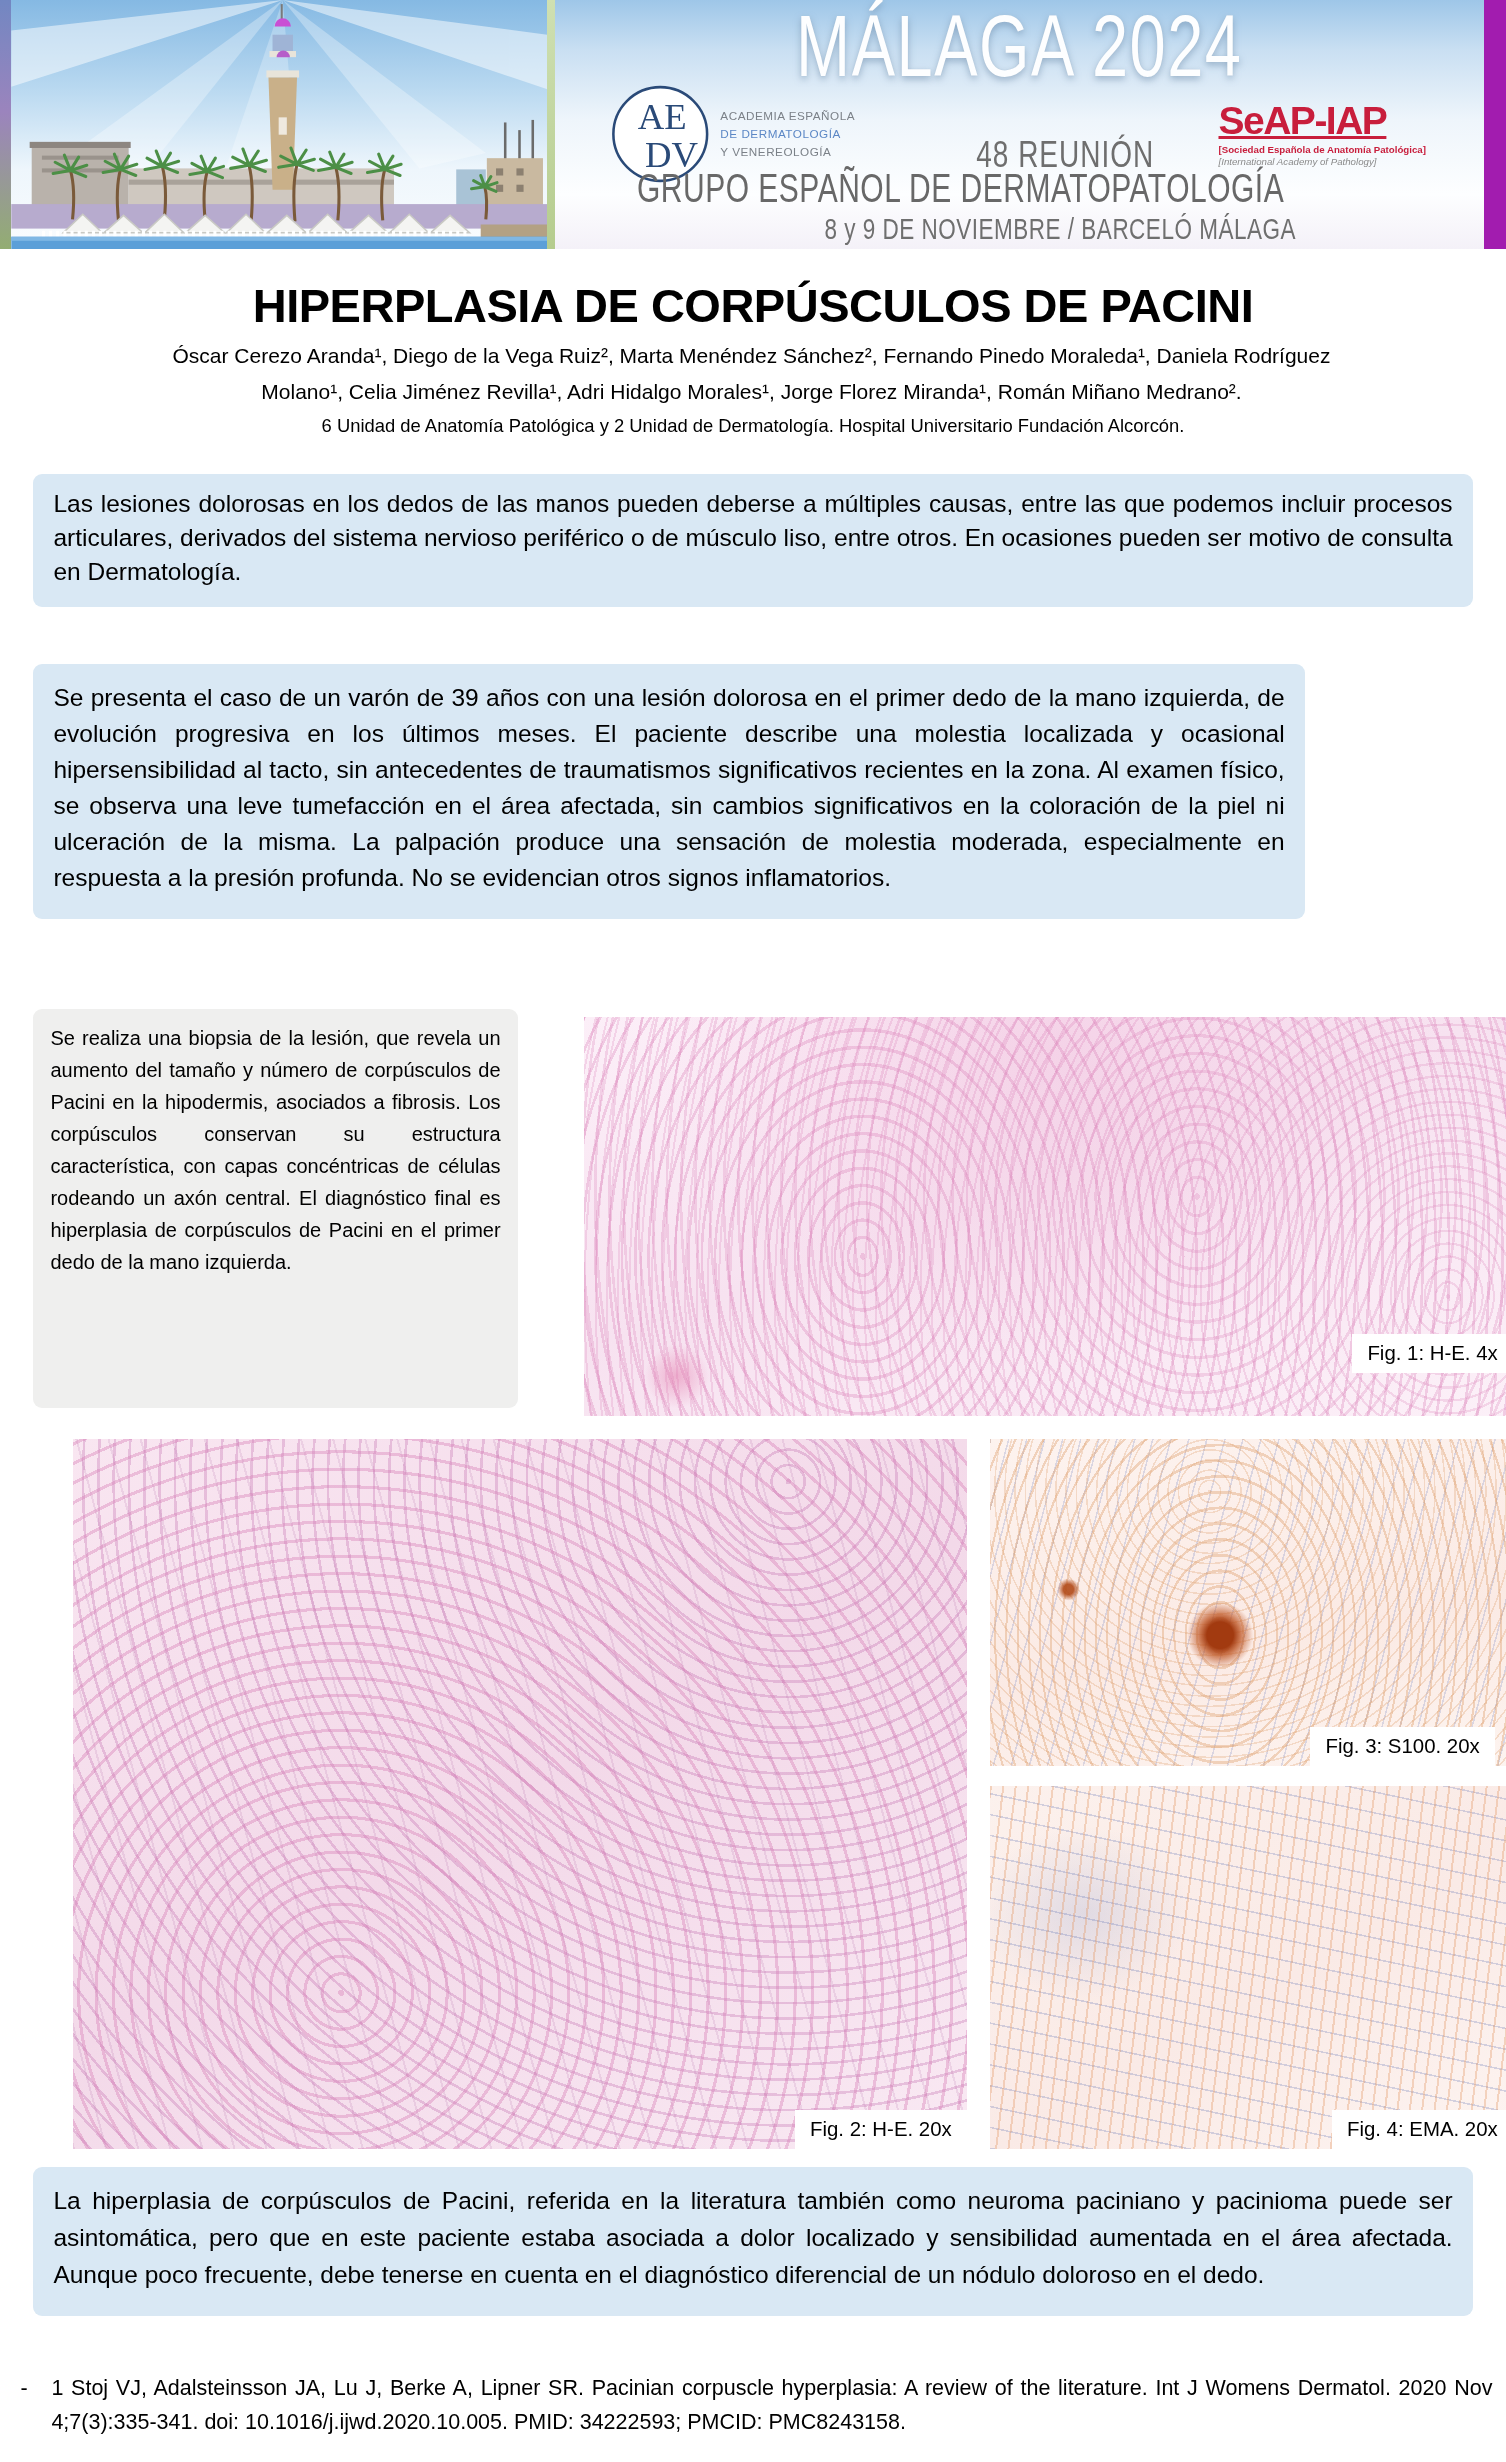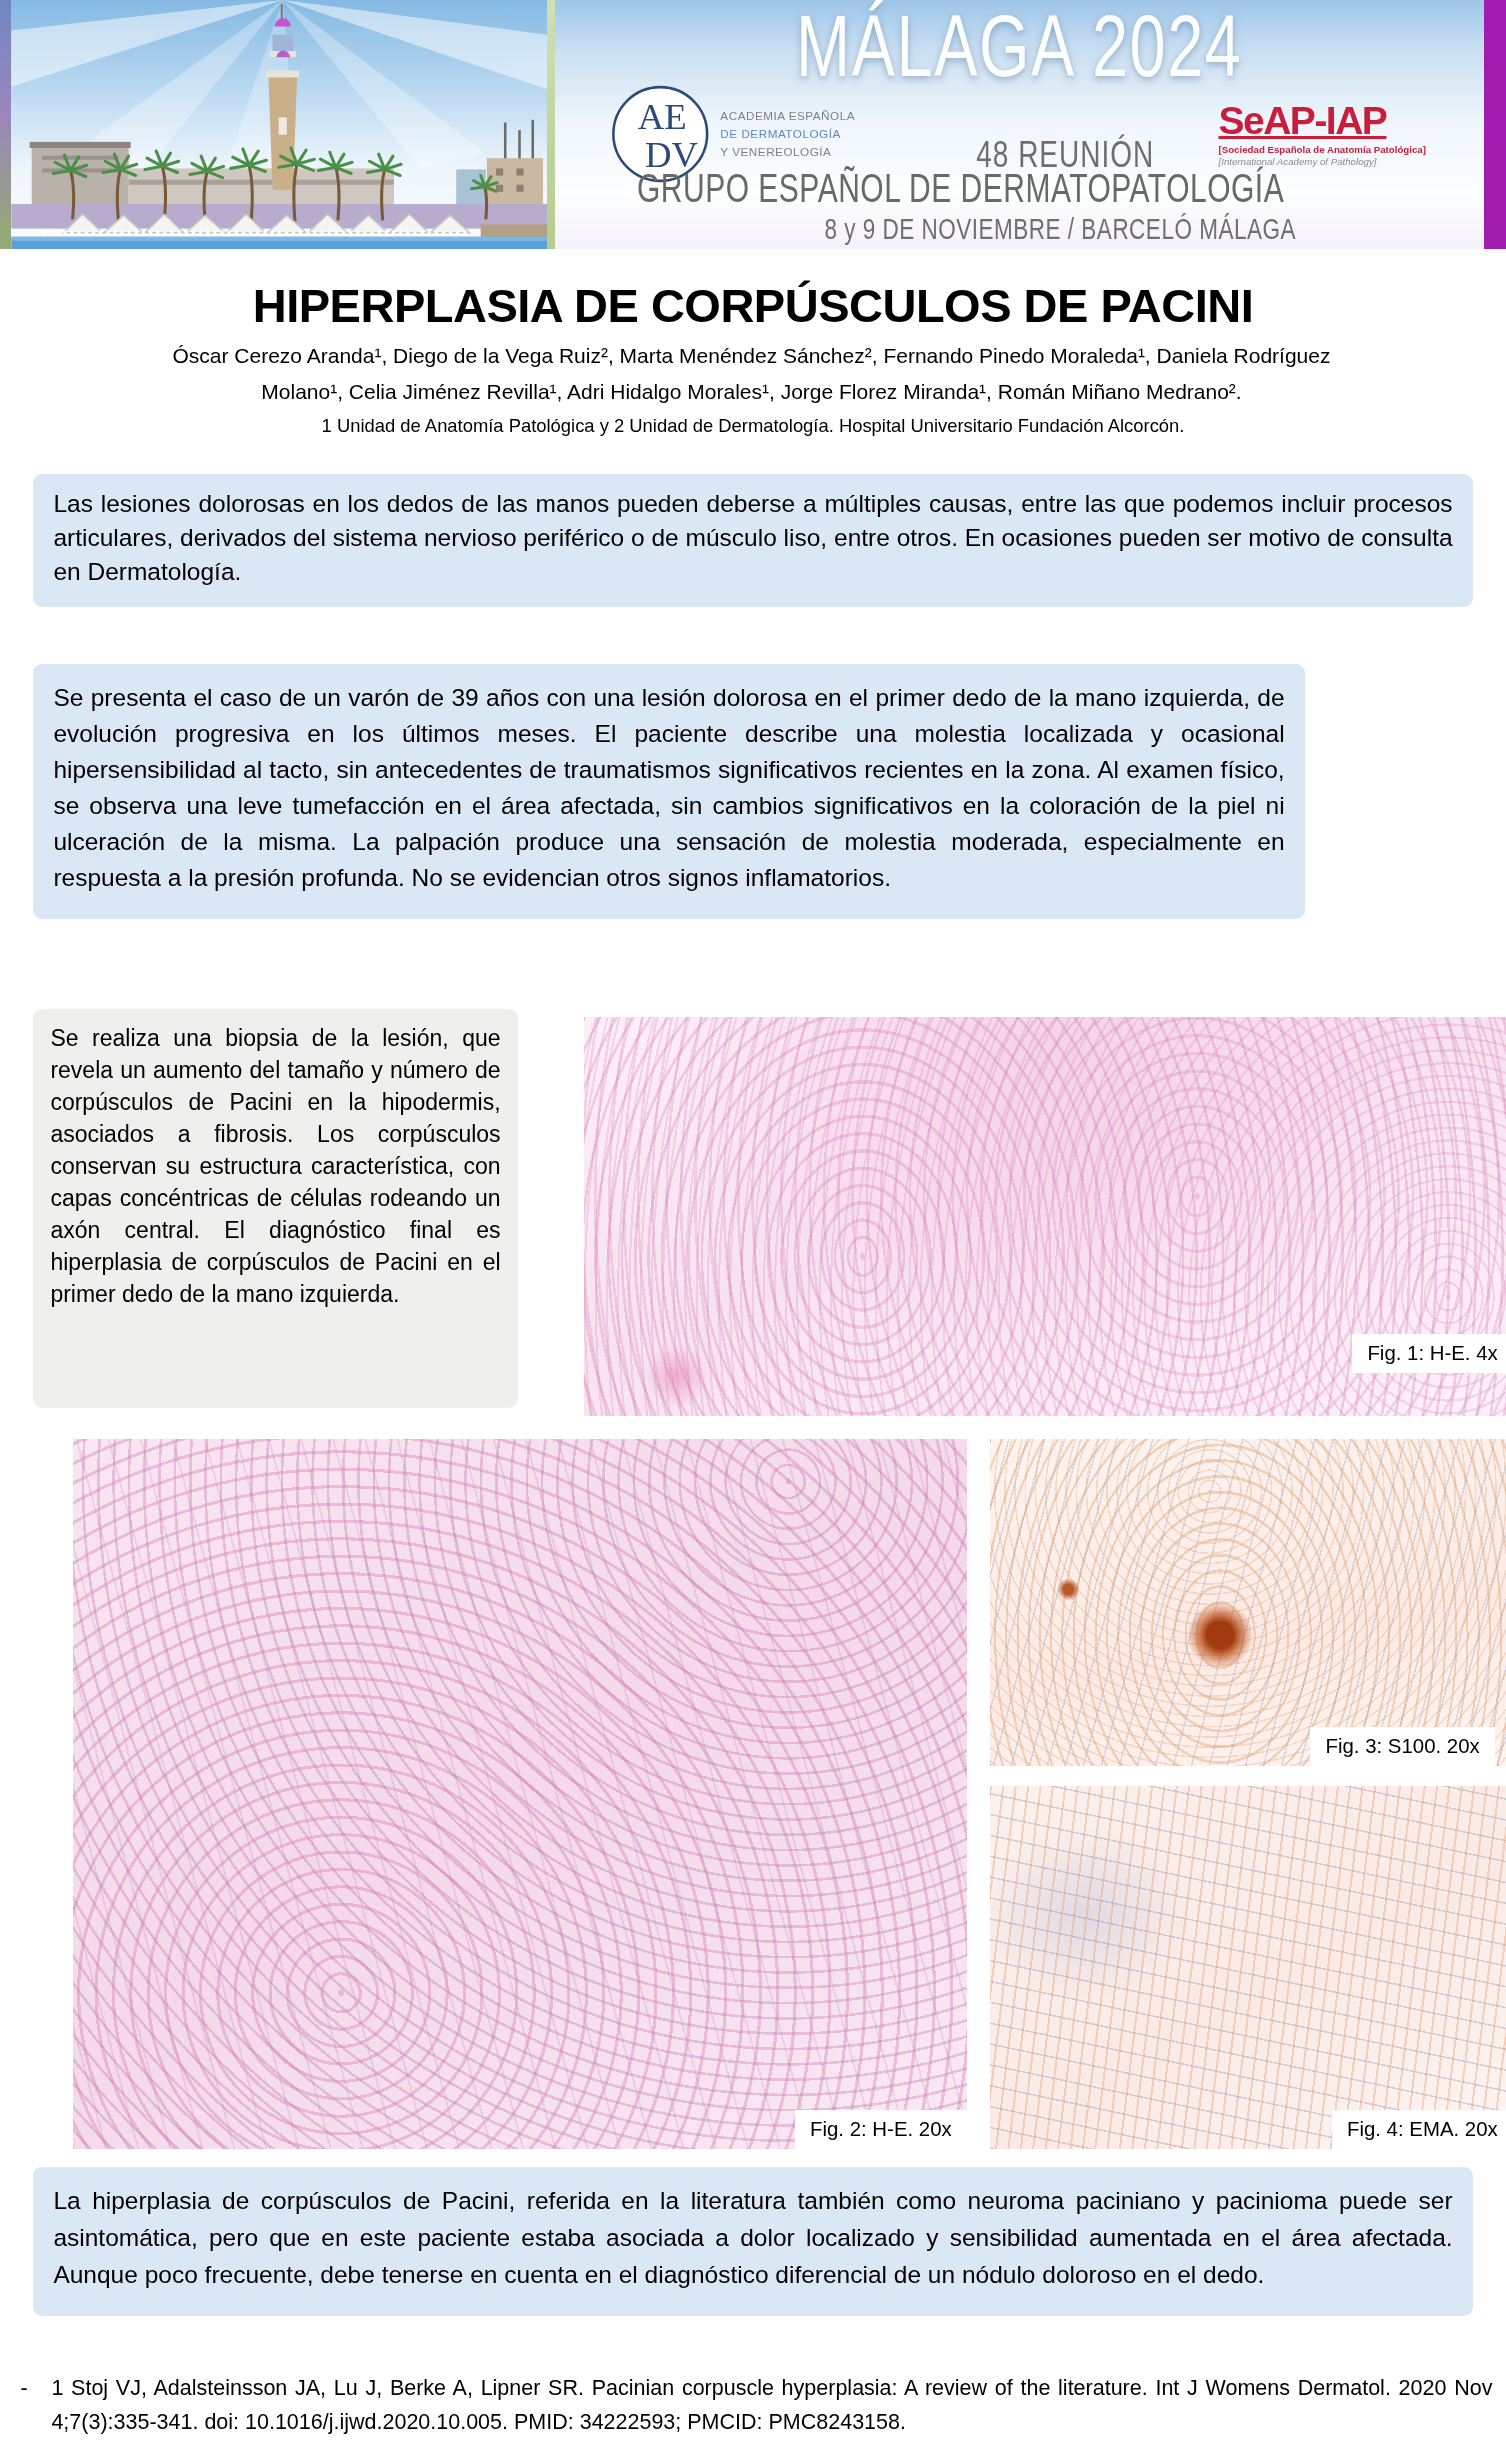--- a/index.html
+++ b/index.html
@@ -38,21 +38,21 @@
   .authors{position:absolute;left:36px;right:39px;top:338px;text-align:center;
       font-size:21px;line-height:36px;}
   .affil{position:absolute;left:0;right:0;top:415px;text-align:center;font-size:18.4px;}
 
   
   .tbox{position:absolute;box-sizing:border-box;background:#d9e8f4;
       font-size:24.5px;text-align:justify;overflow:hidden;border-radius:9px;}
   .box-intro{left:33px;top:474px;width:1440px;height:133px;padding:13.3px 20.4px;line-height:34px;}
   .box-case{left:33px;top:664px;width:1272px;height:255px;padding:16.4px 20.4px;line-height:36px;}
   .box-biopsy{left:33px;top:1009px;width:485px;height:399px;padding:13.3px 17.4px;
-      background:#efefee;font-size:23px;line-height:32px;}
+      background:#efefee;font-size:20px;line-height:32px;}
   .box-conclusion{left:33px;top:2167px;width:1440px;height:149px;padding:15.3px 20.4px;line-height:37px;}
   .tbox p{margin:0;}
 
   
   .fig{position:absolute;overflow:hidden;}
   .fig1{left:544px;top:1009px;width:929px;height:399px;background:
       radial-gradient(circle 46px at 10% 90%, rgba(226,120,170,.5), transparent 70%),
       repeating-radial-gradient(ellipse 220px 286px at 30% 60%, rgba(219,130,185,.33) 0 2.6px, rgba(255,255,255,0) 2.6px 13.3px),
       repeating-radial-gradient(ellipse 194px 240px at 66% 45%, rgba(219,130,185,.28) 0 2.6px, rgba(255,255,255,0) 2.6px 14.3px),
       repeating-radial-gradient(ellipse 133px 153px at 93% 70%, rgba(219,130,185,.25) 0 2px, rgba(255,255,255,0) 2px 11.2px),
@@ -207,21 +207,21 @@
       <div class="group-line"><span class="tall">GRUPO ESPAÑOL DE DERMATOPATOLOGÍA</span></div>
       <div class="dates-line"><span class="tall">8 y 9 DE NOVIEMBRE / BARCELÓ MÁLAGA</span></div>
     </div>
   </header>
 
   <h1 class="ptitle">HIPERPLASIA DE CORPÚSCULOS DE PACINI</h1>
   <div class="authors">
     <div>Óscar Cerezo Aranda¹, Diego de la Vega Ruiz², Marta Menéndez Sánchez², Fernando Pinedo Moraleda¹, Daniela Rodríguez</div>
     <div>Molano¹, Celia Jiménez Revilla¹, Adri Hidalgo Morales¹, Jorge Florez Miranda¹, Román Miñano Medrano².</div>
   </div>
-  <div class="affil">1 Unidad de Anatomía Patológica y 2 Unidad de Dermatología. Hospital Universitario Fundación Alcorcón.</div>
+  <div class="affil">6 Unidad de Anatomía Patológica y 2 Unidad de Dermatología. Hospital Universitario Fundación Alcorcón.</div>
 
   <section class="tbox box-intro">
     <p>Las lesiones dolorosas en los dedos de las manos pueden deberse a múltiples causas, entre las que podemos incluir procesos articulares, derivados del sistema nervioso periférico o de músculo liso, entre otros. En ocasiones pueden ser motivo de consulta en Dermatología.</p>
   </section>
 
   <section class="tbox box-case">
     <p>Se presenta el caso de un varón de 39 años con una lesión dolorosa en el primer dedo de la mano izquierda, de evolución progresiva en los últimos meses. El paciente describe una molestia localizada y ocasional hipersensibilidad al tacto, sin antecedentes de traumatismos significativos recientes en la zona. Al examen físico, se observa una leve tumefacción en el área afectada, sin cambios significativos en la coloración de la piel ni ulceración de la misma. La palpación produce una sensación de molestia moderada, especialmente en respuesta a la presión profunda. No se evidencian otros signos inflamatorios.</p>
   </section>
 
   <section class="tbox box-biopsy">

